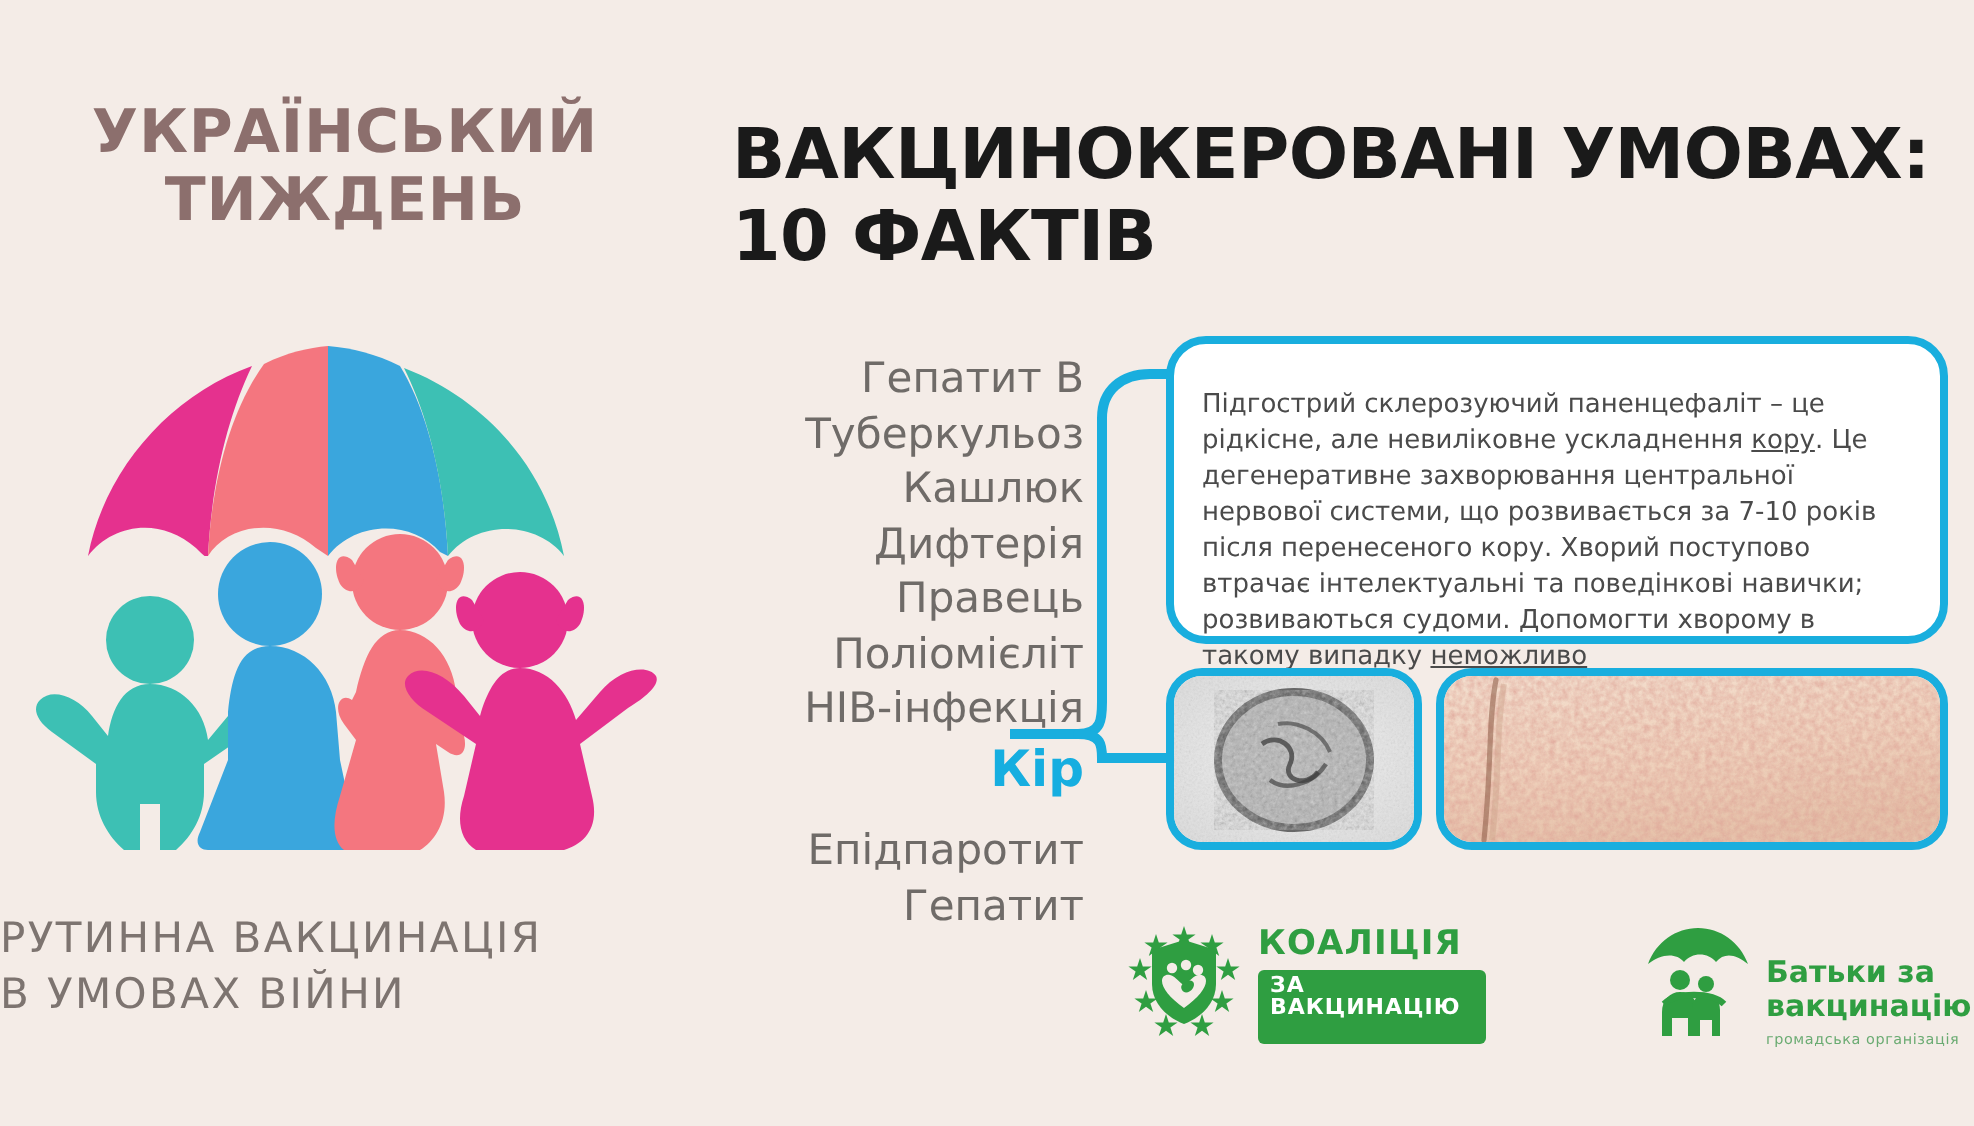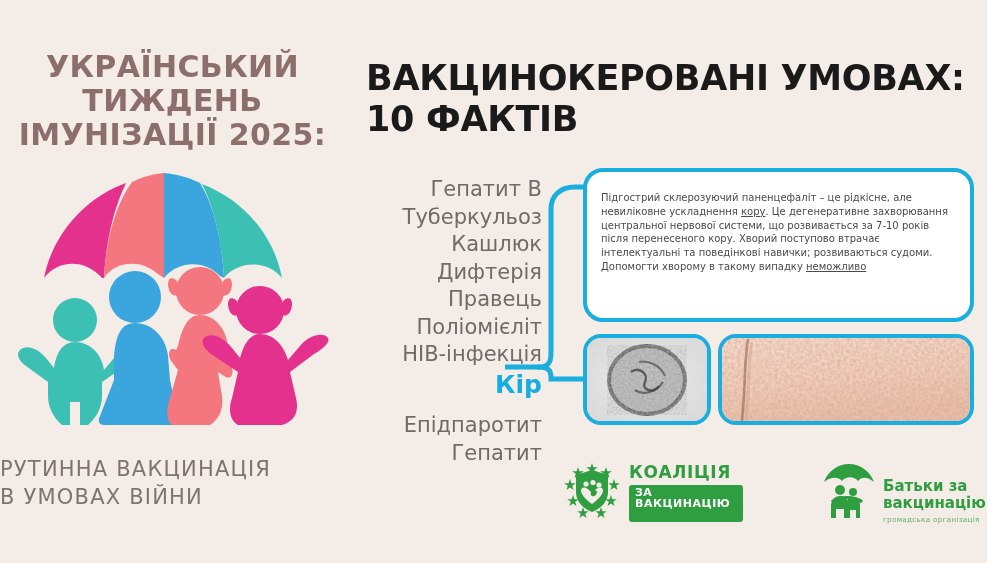--- a/index.html
+++ b/index.html
@@ -143,21 +143,21 @@
     width: 391px;
     height: 154px;
     box-sizing: border-box;
     border: 4px solid #19aede;
     border-radius: 20px;
     background: #ffffff;
     padding: 9px 13px 8px 14px;
   }
   .info-text {
     color: #4a4a4a;
-    font-size: 10px;
+    font-size: 13px;
     line-height: 1.38;
     font-weight: 400;
   }
   .u { text-decoration: underline; }
 
   
   .photo {
     position: absolute;
     box-sizing: border-box;
     border: 4px solid #19aede;
@@ -240,21 +240,20 @@
 </head>
 <body>
 
 <div class="poster">
 
   <div class="left-col">
 
     <div class="campaign-title">
       <span>УКРАЇНСЬКИЙ</span>
       <span>ТИЖДЕНЬ</span>
-      <span>ІМУНІЗАЦІЇ 2025:</span>
     </div>
 
     <div class="umbrella-art">
       <svg width="312" height="255" viewBox="0 0 312 255" xmlns="http://www.w3.org/2000/svg">
 
         <path d="M128 100 C132 52 142 24 152 12 L152 100 Z" fill="#e5318e" transform="translate(0,0)"></path>
 
         <path d="M26 108 C34 66 66 28 108 13 C96 38 88 70 86 108 Z" fill="#e5318e"></path>
 
         <path d="M86 108 C88 68 98 34 114 12 C126 6 136 4 146 3 L146 108 Z" fill="#f4767f"></path>

